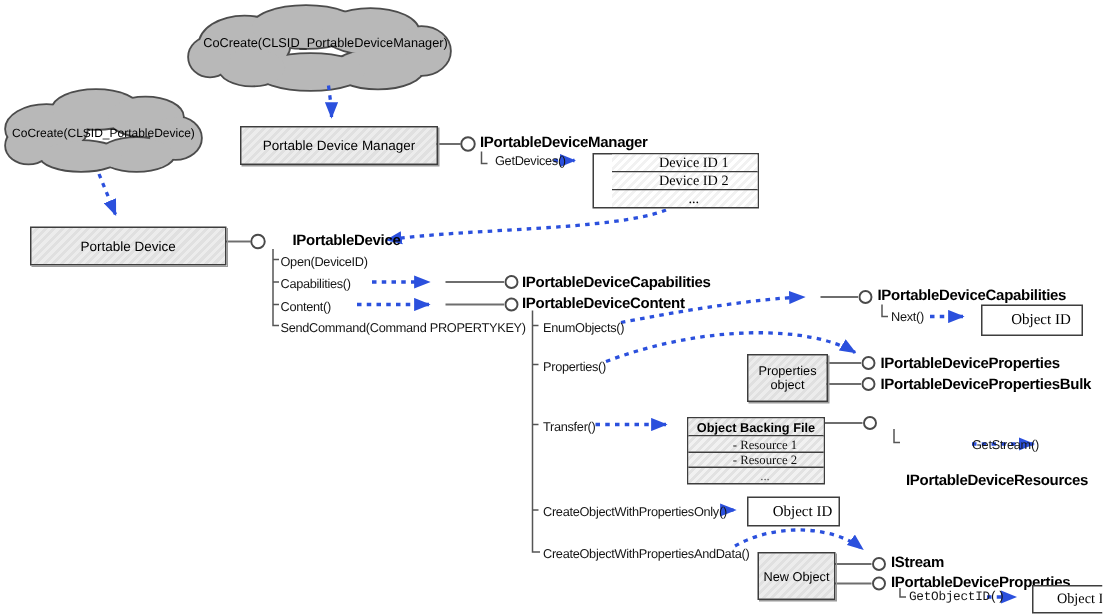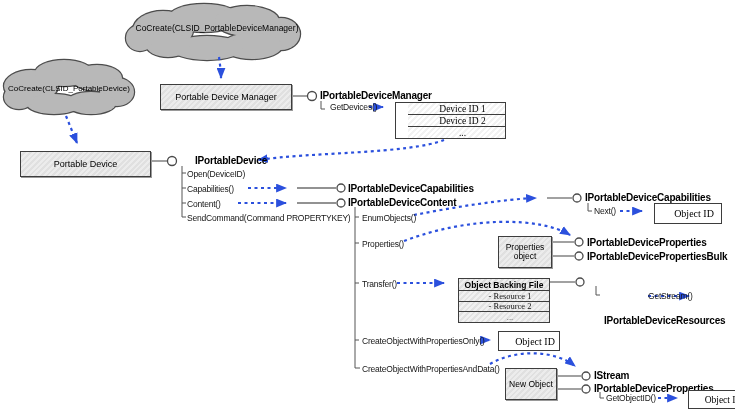--- a/index.html
+++ b/index.html
@@ -183,16 +183,16 @@
     <div class="bfrow serif">- Resource 2</div>
     <div class="bfrow serif">...</div>
   </div>
   <div class="abs iface" style="left:604px;top:276px;margin-top:39px;">IPortableDeviceResources</div>
   <div class="abs method" style="left:602px;top:291px;margin-left:46px;">GetStream()</div>
 
   <div class="abs idbox serif" style="left:498px;top:331px;width:48px;height:18px;">Object ID</div>
 
   <div class="abs iface" style="left:594px;top:370px;">IStream</div>
   <div class="abs iface" style="left:594px;top:383px;">IPortableDeviceProperties</div>
-  <div class="abs method" style="left:606px;top:393px;">GetObjectID()</div>
+  <div class="abs method" style="left:606px;top:393px;font-family:Liberation Mono, monospace;">GetObjectID()</div>
   <div class="abs idbox serif" style="left:688px;top:390px;width:45px;height:17px;font-size:9.5px;">Object ID</div>
 
 </div>
 
 </body></html>

